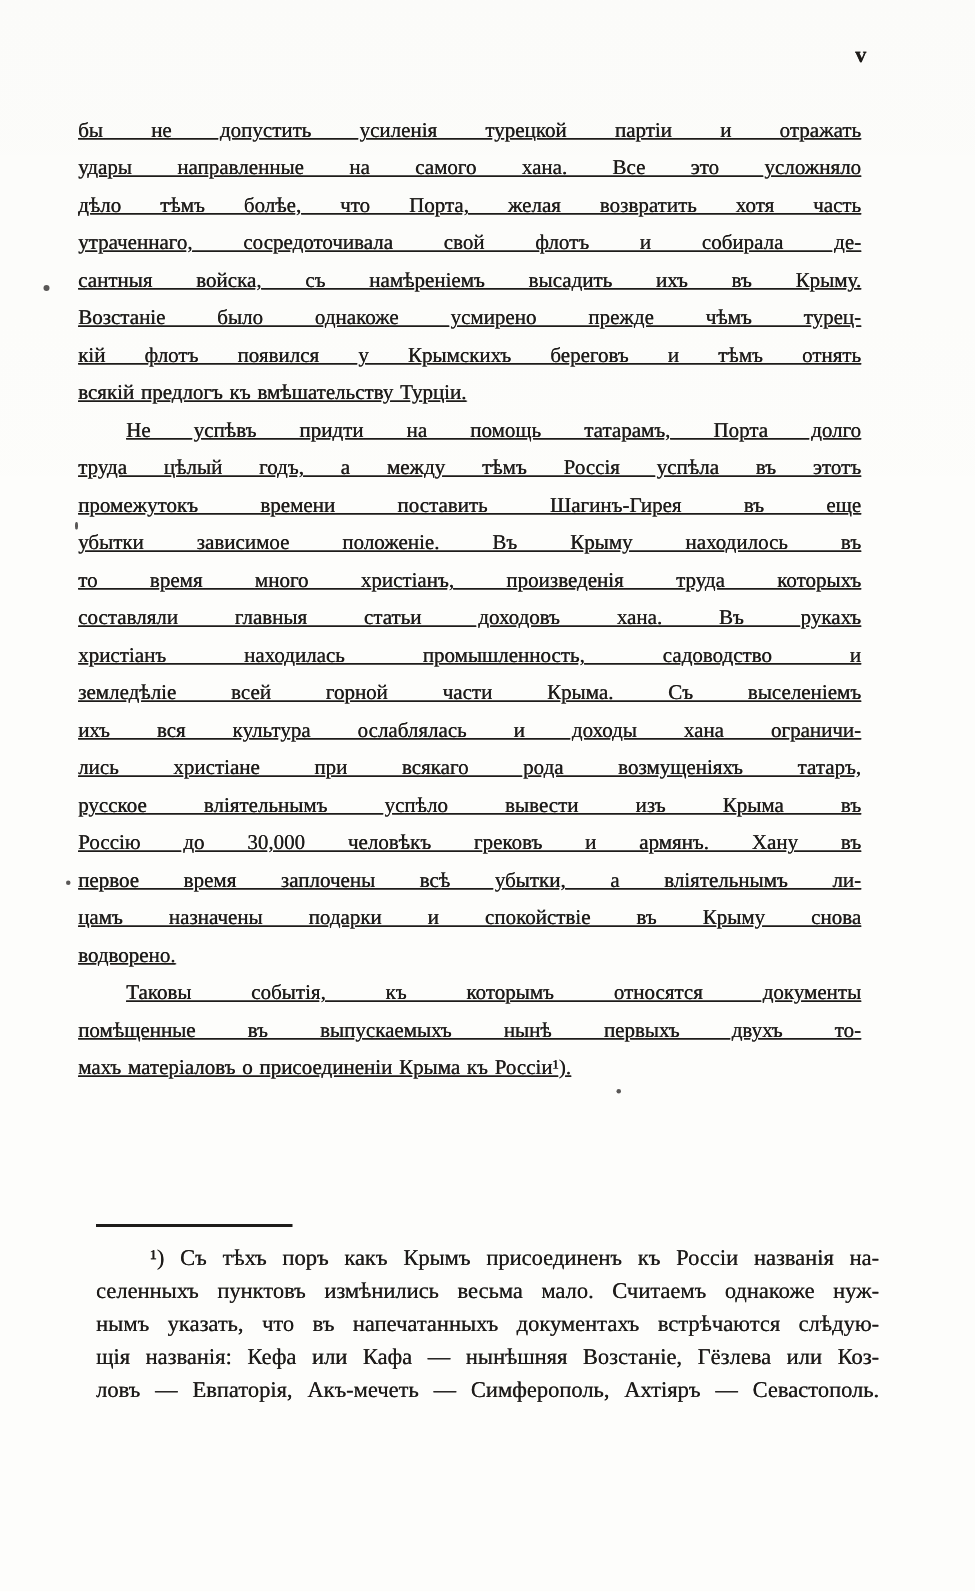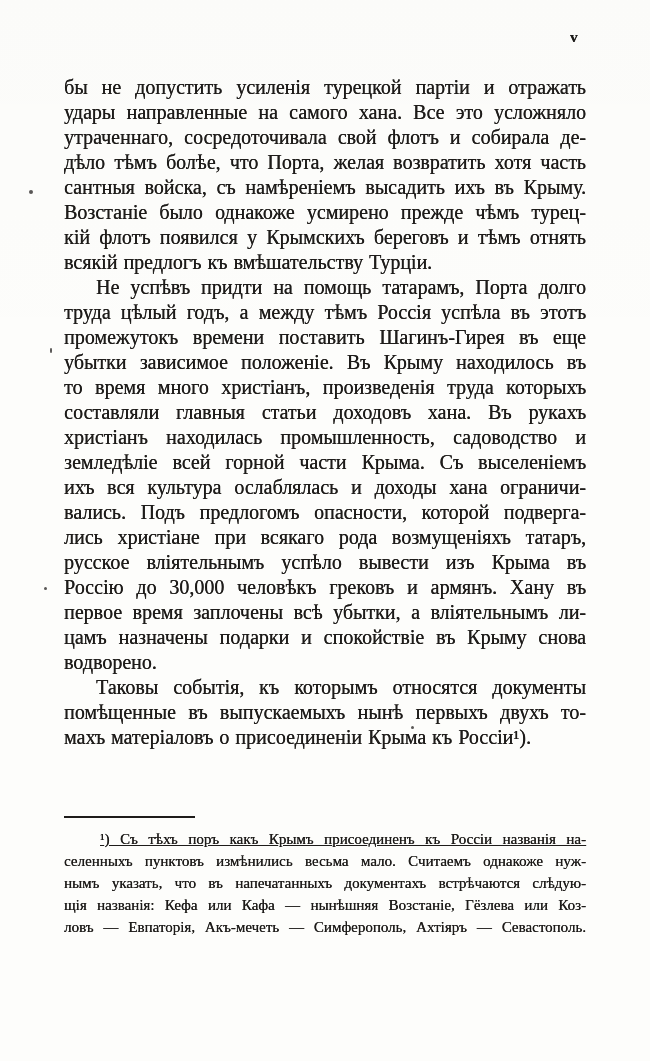--- a/index.html
+++ b/index.html
@@ -24,27 +24,28 @@
     position: absolute;
     left: 570px;
     top: 29px;
     font-size: 15px;
     font-weight: bold;
     letter-spacing: 0.5px;
     text-shadow: 0.2px 0 0 currentColor;
   }
   .body-text {
     position: absolute;
-    left: 64px;
+    left: 52px;
     top: 75px;
     width: 522px;
-    font-size: 20px;
+    font-size: 14px;
     line-height: 25px;
     text-shadow: 0.25px 0 0 currentColor;
     word-spacing: 1px;
+    text-decoration: underline;
   }
   .footnote {
     position: absolute;
     left: 64px;
     top: 828px;
     width: 522px;
     font-size: 15px;
     line-height: 22px;
     text-shadow: 0.2px 0 0 currentColor;
     word-spacing: 1px;
@@ -57,21 +58,21 @@
     height: 2px;
     background: var(--ink);
   }
   .line {
     text-align: justify;
     text-align-last: justify;
     white-space: normal;
   }
   .line.last { text-align-last: left; }
   .body-text .line.indent { padding-left: 32px; }
-  .footnote .line.indent { padding-left: 36px; text-decoration: underline; }
+  .footnote .line.indent { padding-left: 36px; }
   .speck {
     position: absolute;
     background: #3c3a38;
     border-radius: 50%;
     opacity: 0.85;
   }
   .speck.s1 { left: 29px;  top: 190px; width: 4px; height: 4px; }
   .speck.s2 { left: 411px; top: 726px; width: 3px; height: 3px; }
   .speck.s3 { left: 50px;  top: 348px; width: 2px; height: 5px; border-radius: 40%; }
   .speck.s4 { left: 44px;  top: 587px; width: 3px; height: 3px; }
@@ -80,38 +81,37 @@
 <body>
 
 <div class="page">
 
   <div class="page-number">v</div>
 
   <main class="body-text">
     <section class="paragraph">
         <div class="line">бы не допустить усиленія турецкой партіи и отражать</div>
         <div class="line">удары направленные на самого хана. Все это усложняло</div>
+        <div class="line">дѣло тѣмъ болѣе, что Порта, желая возвратить хотя часть</div>
         <div class="line">утраченнаго, сосредоточивала свой флотъ и собирала де-</div>
-        <div class="line">дѣло тѣмъ болѣе, что Порта, желая возвратить хотя часть</div>
         <div class="line">сантныя войска, съ намѣреніемъ высадить ихъ въ Крыму.</div>
         <div class="line">Возстаніе было однакоже усмирено прежде чѣмъ турец-</div>
         <div class="line">кій флотъ появился у Крымскихъ береговъ и тѣмъ отнять</div>
         <div class="line last">всякій предлогъ къ вмѣшательству Турціи.</div>
       </section>
     <section class="paragraph">
         <div class="line indent">Не успѣвъ придти на помощь татарамъ, Порта долго</div>
         <div class="line">труда цѣлый годъ, а между тѣмъ Россія успѣла въ этотъ</div>
         <div class="line">промежутокъ времени поставить Шагинъ-Гирея въ еще</div>
         <div class="line">убытки зависимое положеніе. Въ Крыму находилось въ</div>
         <div class="line">то время много христіанъ, произведенія труда которыхъ</div>
         <div class="line">составляли главныя статьи доходовъ хана. Въ рукахъ</div>
         <div class="line">христіанъ находилась промышленность, садоводство и</div>
         <div class="line">земледѣліе всей горной части Крыма. Съ выселеніемъ</div>
         <div class="line">ихъ вся культура ослаблялась и доходы хана ограничи-</div>
-        <div class="line">вались. Подъ предлогомъ опасности, которой подверга-</div>
         <div class="line">лись христіане при всякаго рода возмущеніяхъ татаръ,</div>
         <div class="line">русское вліятельнымъ успѣло вывести изъ Крыма въ</div>
         <div class="line">Россію до 30,000 человѣкъ грековъ и армянъ. Хану въ</div>
         <div class="line">первое время заплочены всѣ убытки, а вліятельнымъ ли-</div>
         <div class="line">цамъ назначены подарки и спокойствіе въ Крыму снова</div>
         <div class="line last">водворено.</div>
       </section>
     <section class="paragraph">
         <div class="line indent">Таковы событія, къ которымъ относятся документы</div>
         <div class="line">помѣщенные въ выпускаемыхъ нынѣ первыхъ двухъ то-</div>

